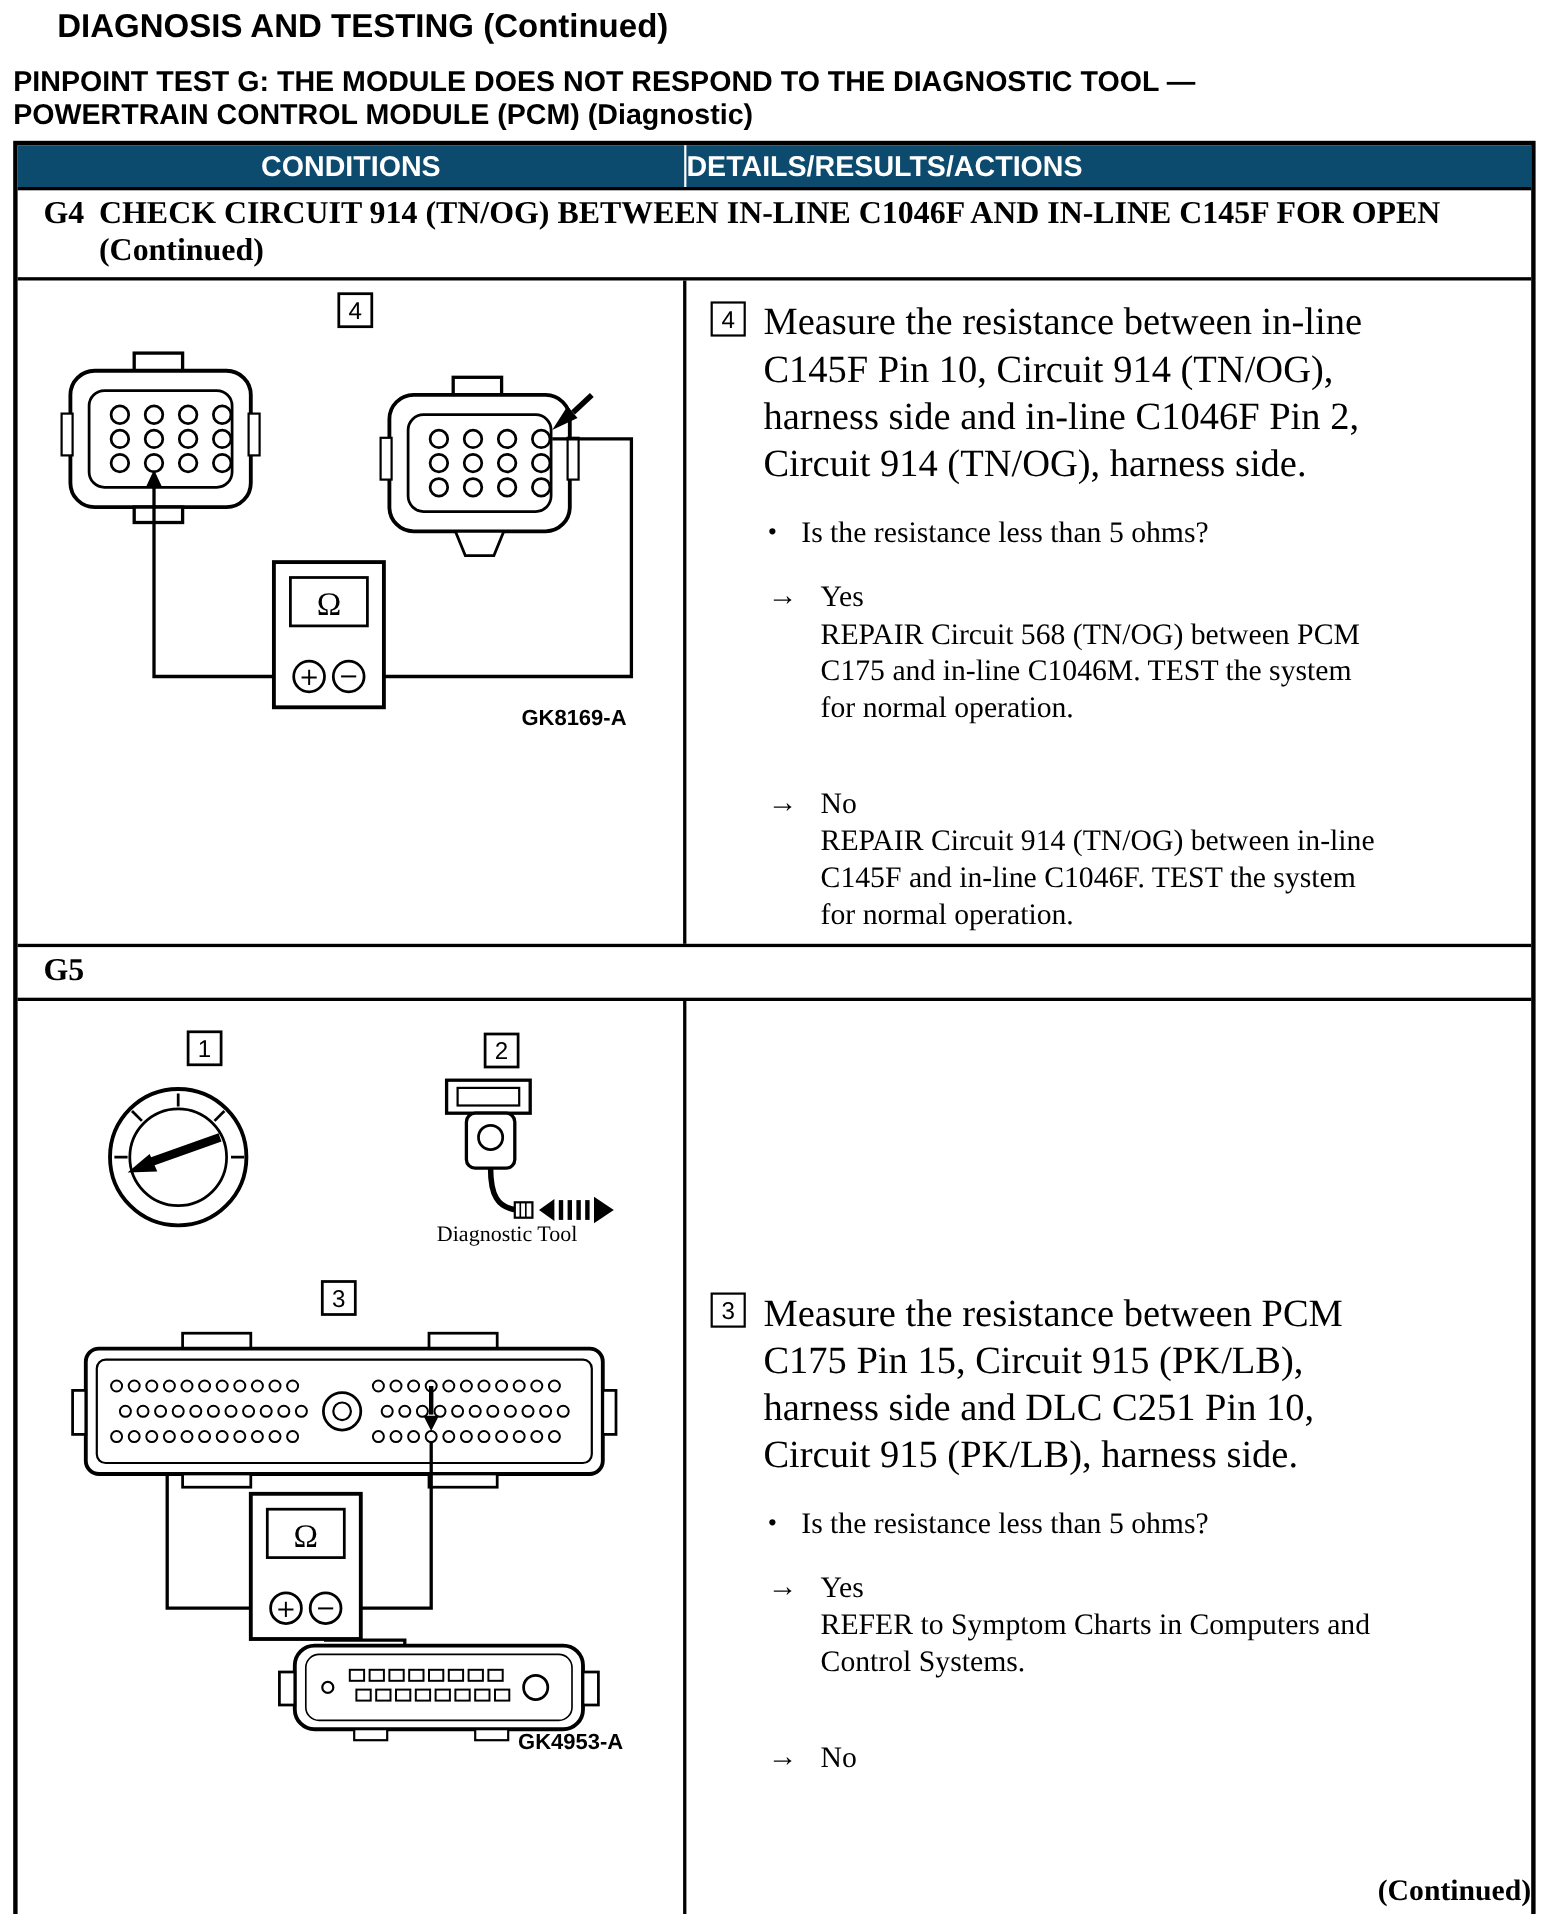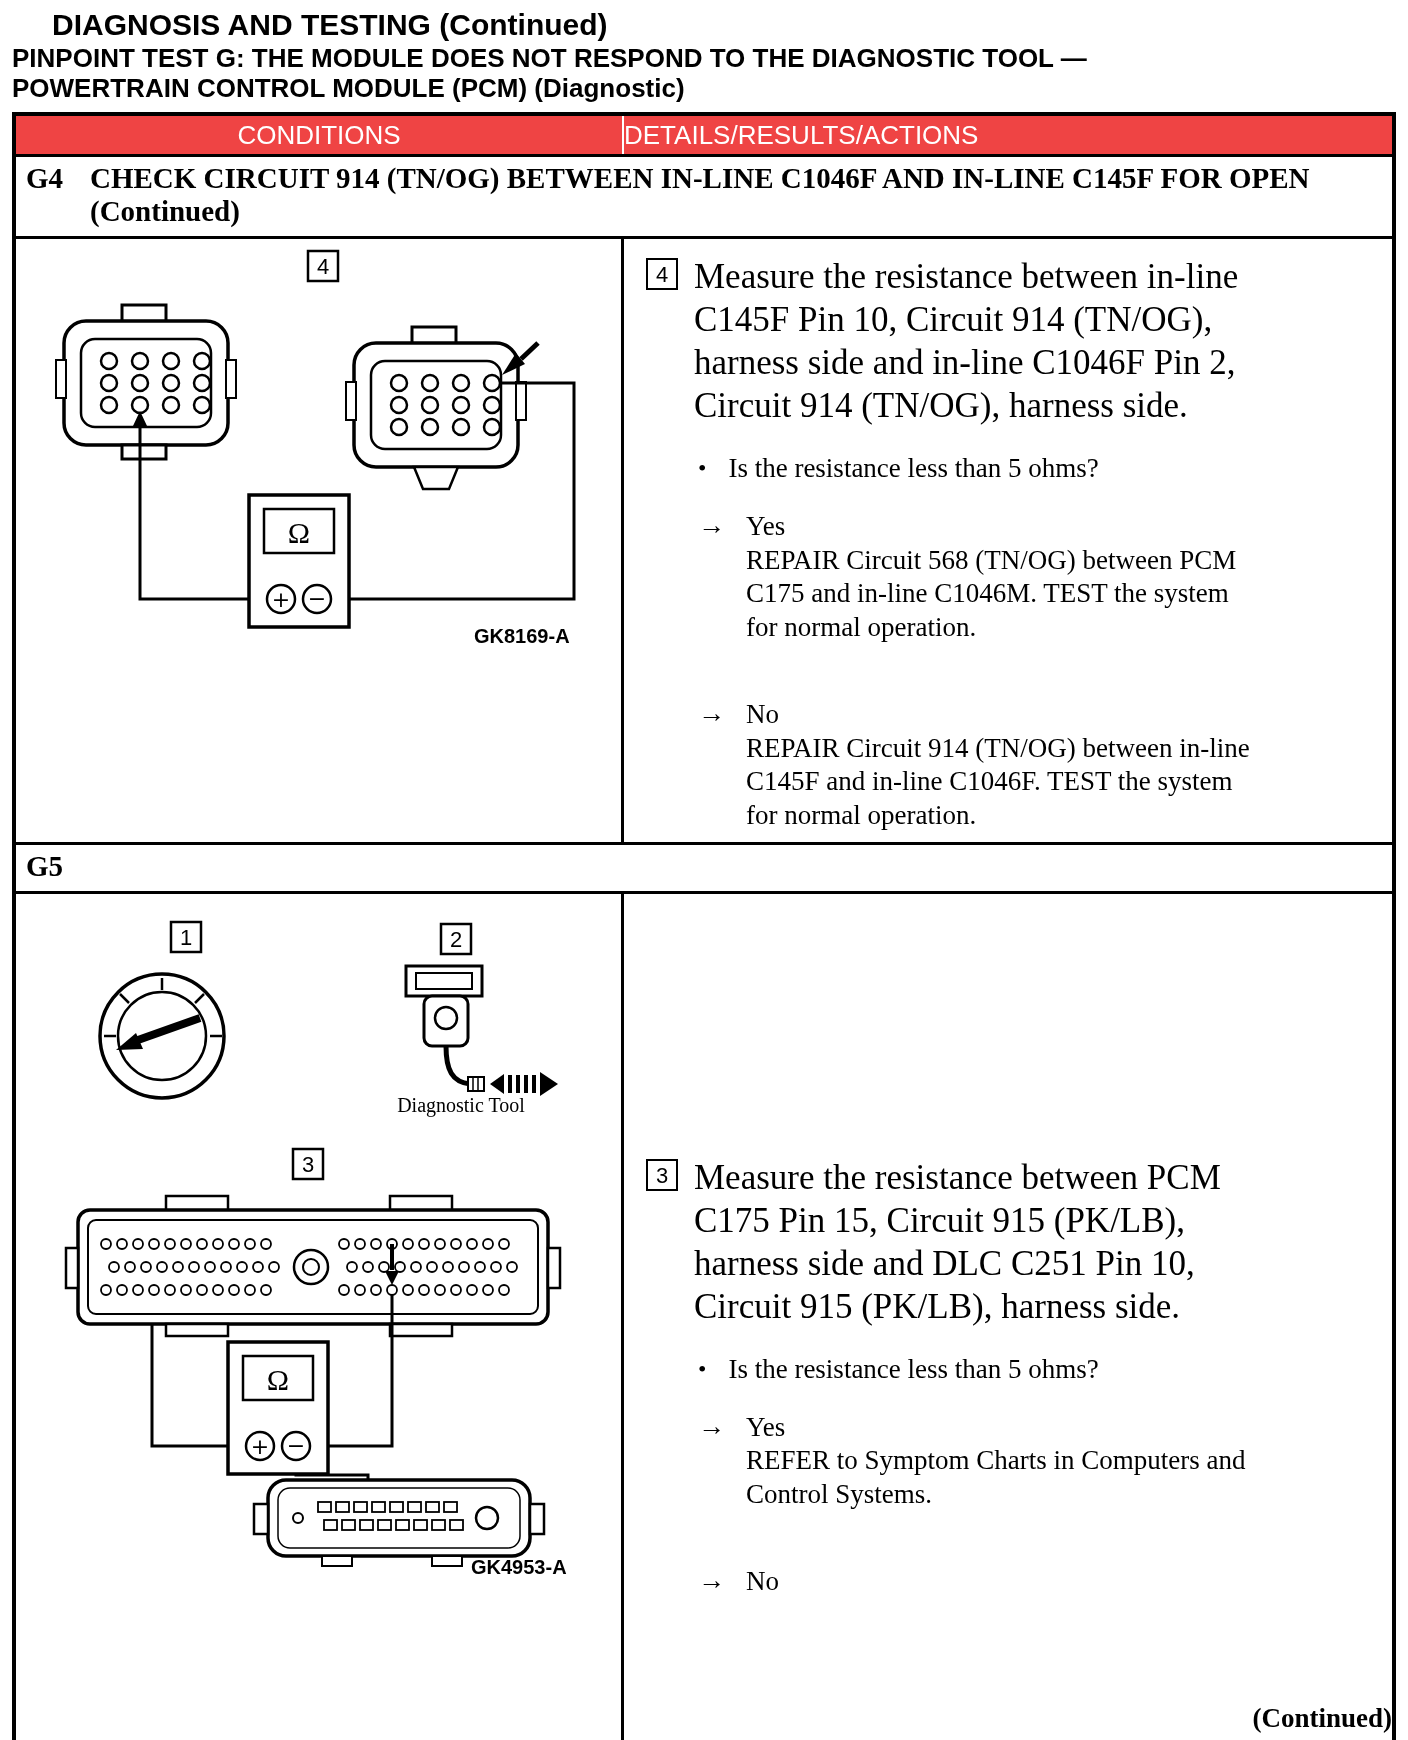--- a/index.html
+++ b/index.html
@@ -10,37 +10,37 @@
     -webkit-font-smoothing:antialiased;
   }
   .page { position:absolute; inset:0; padding:8px 12px 0 12px; }
 
   .h1 {
     font-family:"Liberation Sans", sans-serif; font-weight:bold;
     font-size:30px; line-height:1.15;margin-left:40px;
   }
   .h2 {
     font-family:"Liberation Sans", sans-serif; font-weight:bold;
-    font-size:26px; line-height:1.18; margin-top:0;
+    font-size:26px; line-height:1.18; margin-top:16px;
   }
 
   .ptable { border:4px solid #000; margin-top:8px; background:#fff; }
 
-  .thead { display:flex; background:#ef4444; color:#fff;
-    font-family:"Liberation Sans", sans-serif; font-weight:normal;
+  .thead { display:flex; background:#0c4a6e; color:#fff;
+    font-family:"Liberation Sans", sans-serif; font-weight:bold;
     font-size:26px; height:38px; align-items:center; }
   .th-left { width:608px; text-align:center; border-right:2px solid #fff; height:100%; line-height:38px; }
   .th-right { flex:1; height:100%; line-height:38px; }
 
   .title-row {
     border-top:3px solid #000; display:flex;
     font-weight:bold; font-size:29px; line-height:1.16;
     padding:5px 10px 7px 10px;
   }
-  .step-id { width:64px; flex:none; }
+  .step-id { width:64px; flex:none;text-align:center; }
   .title-text { flex:1; }
 
   .content-row { border-top:3px solid #000; display:flex; }
   .cell-left { width:608px; flex:none; border-right:3px solid #000; position:relative; overflow:hidden; }
   .cell-right { flex:1; padding:16px 18px 10px 22px; }
   .cell-right.g5 { padding-top:262px; }
 
   .step-line { display:flex; gap:16px; }
   .badge {
     width:32px; height:32px; border:2px solid #000; flex:none;

